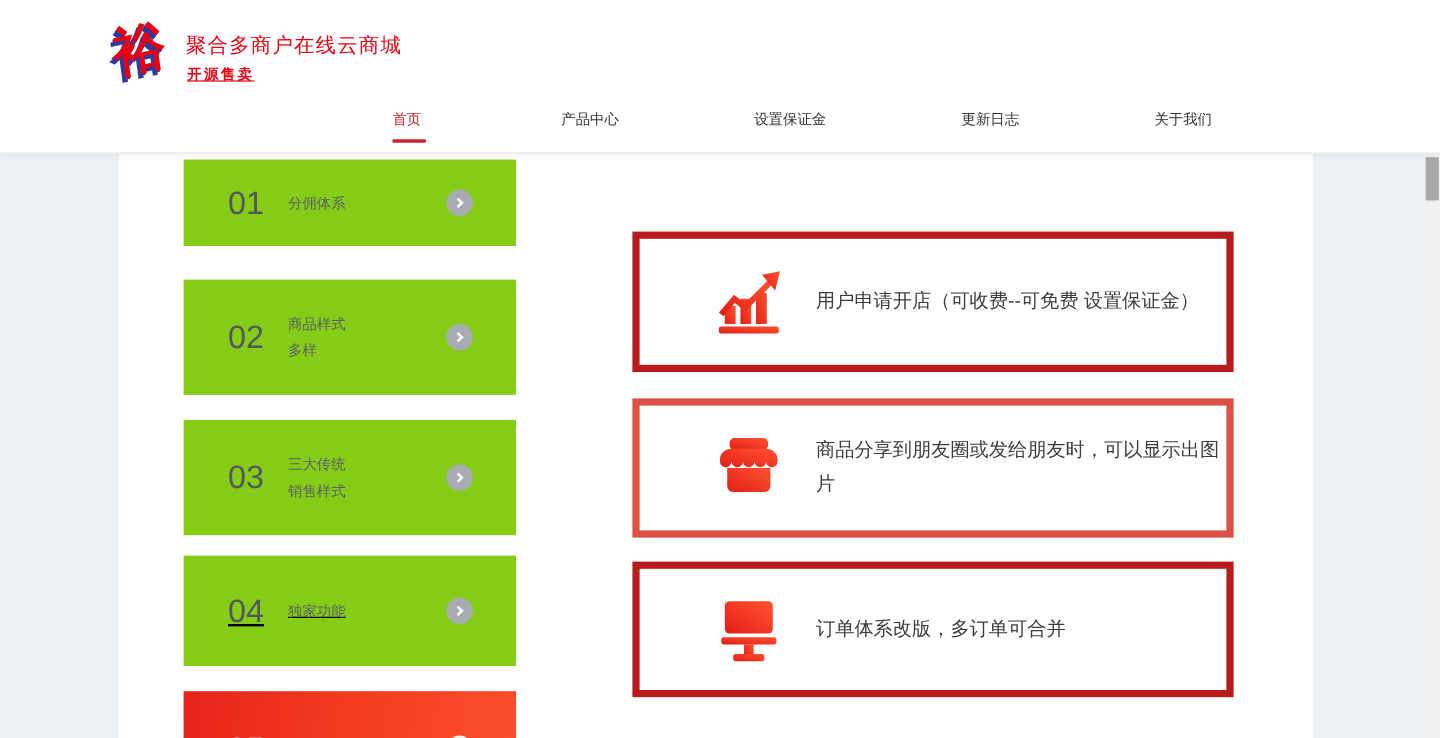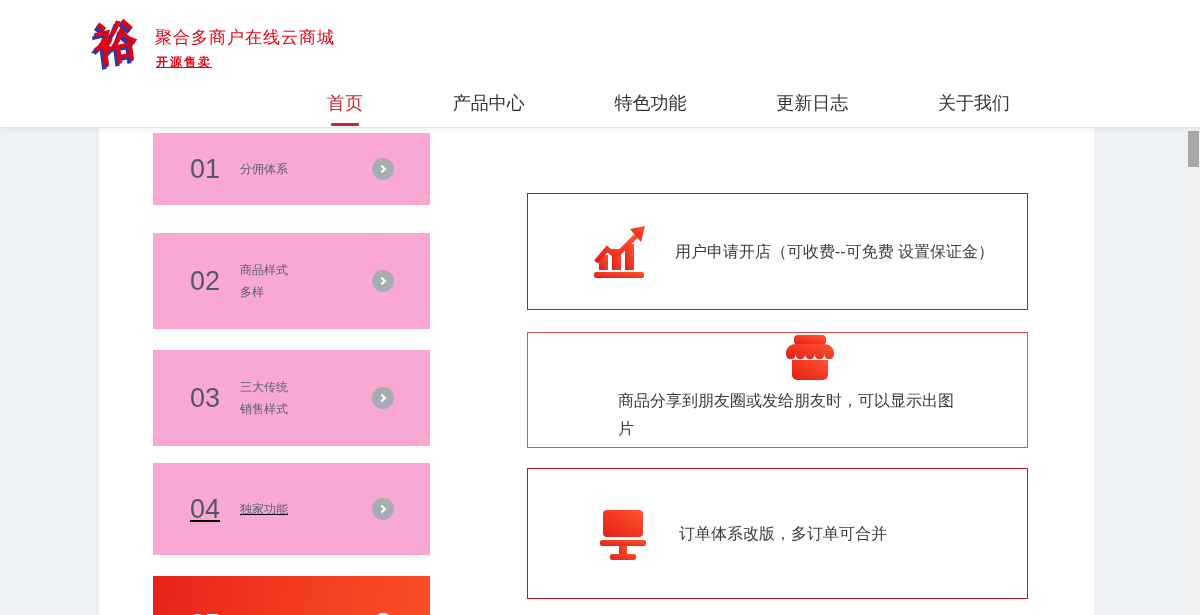--- a/index.html
+++ b/index.html
@@ -13,52 +13,52 @@
   .logo { position:absolute; left:90px; top:14px; width:320px; height:70px; cursor:pointer; }
   .logo-glyph { position:absolute; left:4px; top:6px; font-size:44px; font-weight:bold; line-height:1;
                 color:#e60012; transform:rotate(-12deg) skewX(-4deg);
                 text-shadow:-3px 3px 0 #2e3aa0, -1px 1px 0 #2e3aa0; }
   .logo-title { position:absolute; left:65px; top:12px; font-size:17px; font-weight:normal;
                 color:#e60012; letter-spacing:1px; white-space:nowrap; }
   .logo-sub { position:absolute; left:66px; top:40px; font-size:12px; font-weight:bold;
               color:#e60012; letter-spacing:2px;text-decoration:underline; }
   .nav { position:absolute; left:327px; top:91px; width:683px; display:flex;
          justify-content:space-between; align-items:flex-start; }
-  .nav-item { font-size:18px; color:#333; text-align:left; cursor:pointer; white-space:nowrap; }
+  .nav-item { font-size:12px; color:#333; text-align:left; cursor:pointer; white-space:nowrap; }
   .nav-item.active { color:#c9252d; }
   .nav-underline { width:28px; height:3px; background:#c9252d; margin:8px auto 0; border-radius:1px; }
 
   
   .main { position:absolute; top:128px; left:0; width:1200px; height:487px;
           background:#eef1f6; overflow:hidden; }
   .panel { position:absolute; left:99px; top:0; width:995px; height:487px; background:#fff; }
 
   
-  .side-item { position:absolute; left:153px; width:277px; background:#f9a8d4;
+  .side-item { position:absolute; left:153px; width:277px; background:#84cc16;
                display:flex; align-items:center; cursor:pointer; }
   .si1 { top:5px;   height:72px; }
   .si2 { top:105px; height:96px;justify-content:space-between; }
   .si3 { top:222px; height:96px; }
   .si4 { top:335px; height:92px;text-decoration:underline; }
   .si5 { top:448px; height:96px; background:linear-gradient(100deg,#e8231a 0%,#f23a20 45%,#fb4f2a 100%); }
   .si-num { margin-left:37px; width:38px; font-size:27px; color:#54585e; flex:none; }
   .si-lbl { margin-left:12px; font-size:12px; color:#5d6167; line-height:22px; white-space:pre-line; }
   .si-chev { margin-left:auto; margin-right:36px; width:22px; height:22px; border-radius:50%;
              background:#a7acb3; flex:none; display:flex; align-items:center; justify-content:center; }
   .si-chev-glyph { width:6px; height:6px; border-top:2px solid #fff; border-right:2px solid #fff;
                    transform:rotate(45deg); margin-right:2px; }
   .si5 .si-num { color:#fff; }
   .si5 .si-chev { background:rgba(255,255,255,0.92); }
 
   
   .card { position:absolute; left:527px; width:501px; background:#fff;
-          border:1px solid #b91c1c; display:flex; align-items:center; cursor:pointer; }
+          border:6px solid #b91c1c; display:flex; align-items:center; cursor:pointer; }
   .c1 { top:65px;  height:117px; }
-  .c2 { top:204px; height:116px; border-color:#de4f46;flex-direction:column; }
-  .c3 { top:340px; height:131px;justify-content:flex-end; }
+  .c2 { top:204px; height:116px; border-color:#de4f46; }
+  .c3 { top:340px; height:113px;justify-content:flex-end; }
   .card-icon { margin-left:64px; width:54px; height:54px; flex:none; }
   .card-text { margin-left:29px; width:348px; font-size:16px; color:#3c3c3c; line-height:28px; }
 
   
   .scrollbar { position:absolute; right:0; top:0; width:13px; height:487px; background:#f1f1f1; }
   .scroll-thumb { position:absolute; left:1px; top:3px; width:11px; height:36px; background:#a8a8a8; }
 </style>
 </head>
 <body>
 
@@ -174,21 +174,21 @@
     </div>
     <div class="nav">
       <div class="nav-item active">
         <span>首页</span>
         <div class="nav-underline"></div>
       </div>
       <div class="nav-item">
         <span>产品中心</span>
       </div>
       <div class="nav-item">
-        <span>特色功能</span>
+        <span>设置保证金</span>
       </div>
       <div class="nav-item">
         <span>更新日志</span>
       </div>
       <div class="nav-item">
         <span>关于我们</span>
       </div>
     </div>
   </div>
 

